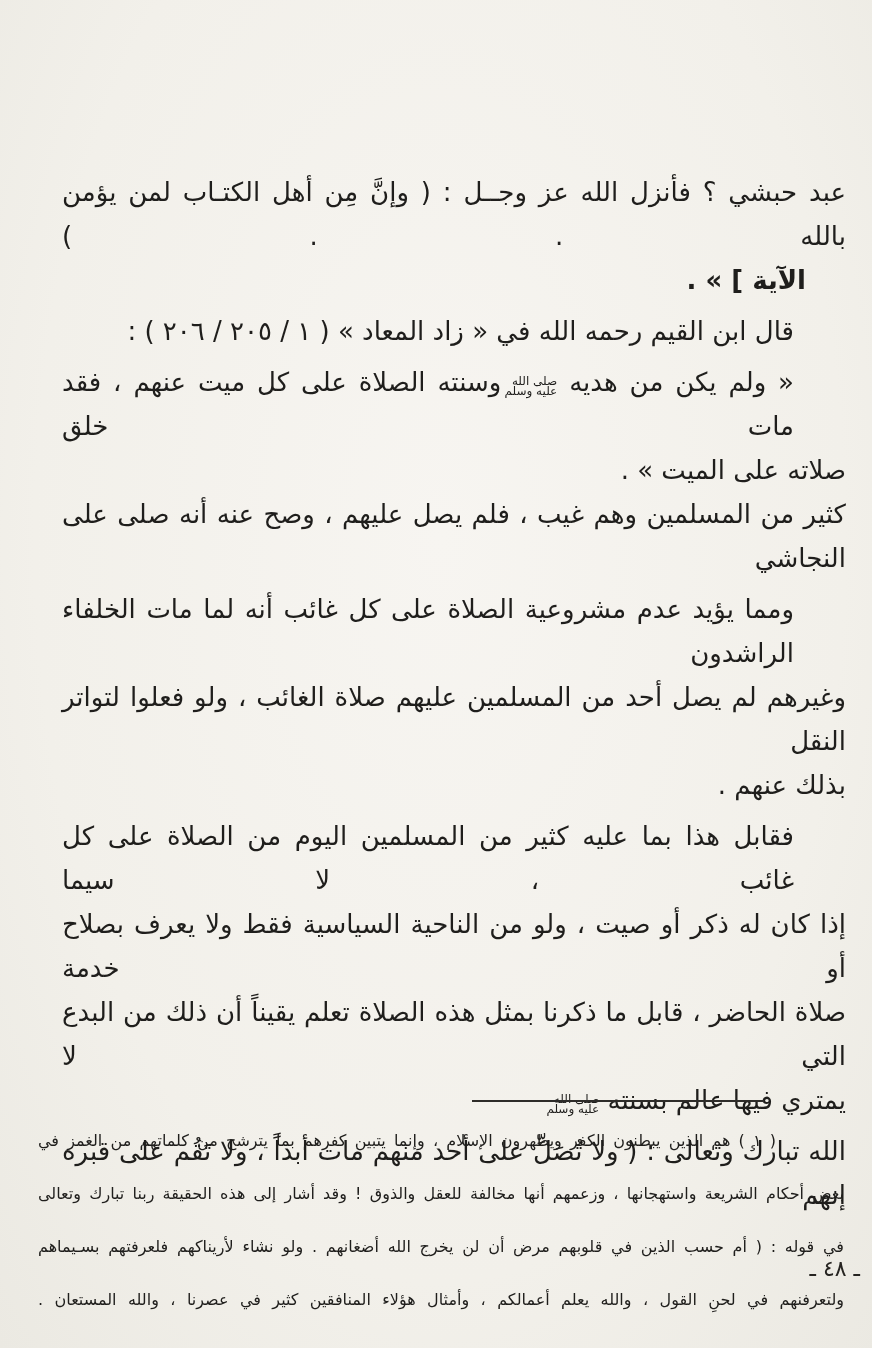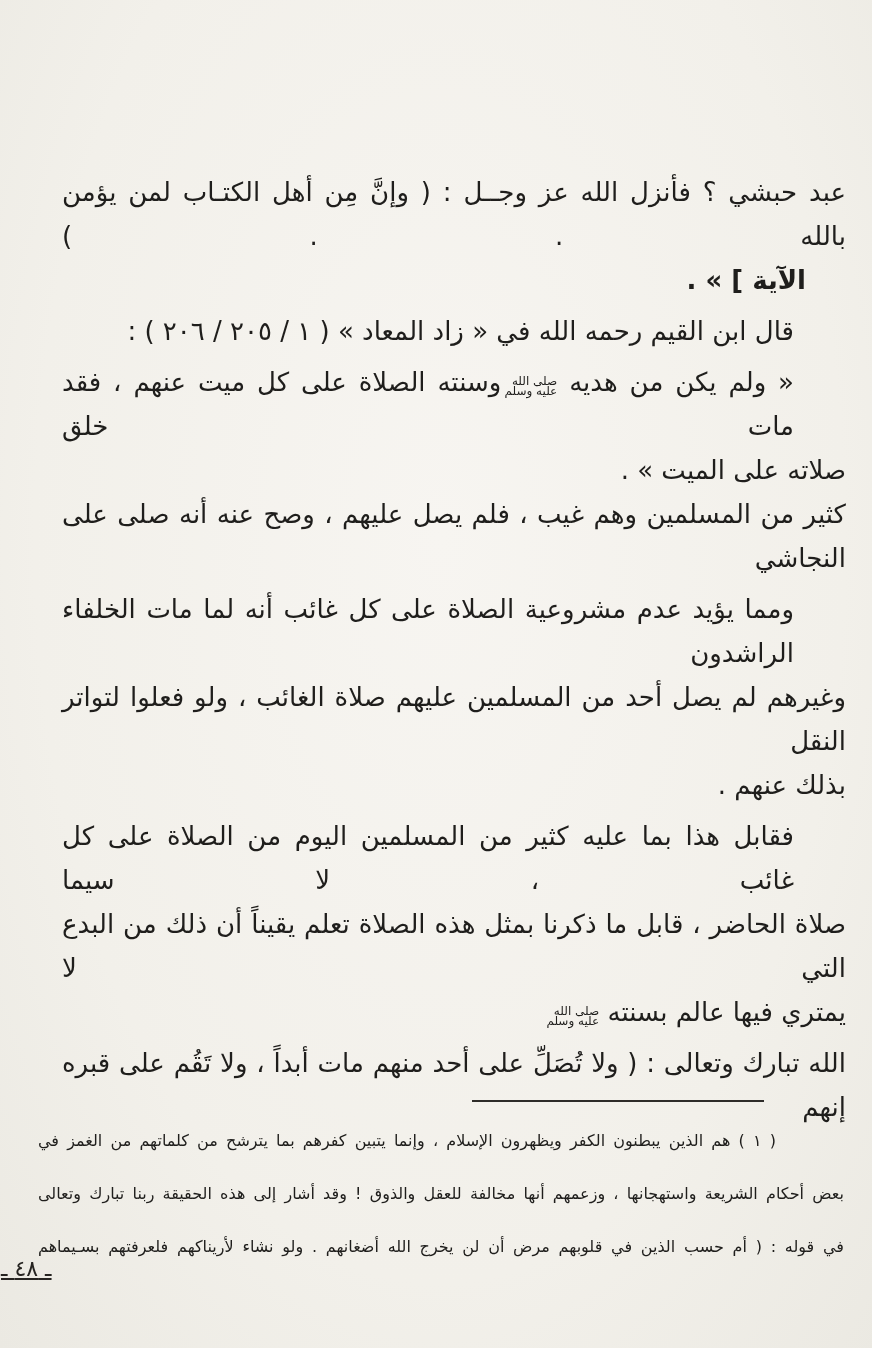--- a/index.html
+++ b/index.html
@@ -58,26 +58,25 @@
   }
   .fn-line{
     direction:rtl;
     text-align:justify;
     text-align-last:justify;
     margin-top:24px;
   }
   .fn-indent{ padding-right:68px; }
   .page-number{
     position:absolute;
-    top:1256px;left:1px;right:20px;
-    text-align:left;
+    top:1256px;left:12px;right:20px;
+    text-align:right;
     direction:rtl;
     font-size:22px;
     color:#262421;
-    text-decoration:underline;
   }
 </style>
 </head>
 <body>
 
 <div class="sheet">
 
   <div class="body-text">
 
     <div class="para">
@@ -100,36 +99,38 @@
     </div>
 
     <div class="para">
       <div class="ln j ind">ومما يؤيد عدم مشروعية الصلاة على كل غائب أنه لما مات الخلفاء الراشدون</div>
       <div class="ln j">وغيرهم لم يصل أحد من المسلمين عليهم صلاة الغائب ، ولو فعلوا لتواتر النقل</div>
       <div class="ln">بذلك عنهم .</div>
     </div>
 
     <div class="para">
       <div class="ln j ind">فقابل هذا بما عليه كثير من المسلمين اليوم من الصلاة على كل غائب ، لا سيما</div>
+      <div class="ln j">إذا كان له ذكر أو صيت ، ولو من الناحية السياسية فقط ولا يعرف بصلاح أو خدمة</div>
       <div class="ln j">صلاة الحاضر ، قابل ما ذكرنا بمثل هذه الصلاة تعلم يقيناً أن ذلك من البدع التي لا</div>
       <div class="ln">
         <span>يمتري فيها عالم بسنته</span>
         <span class="saw"><span>صلى الله</span><span>عليه وسلم</span></span>
       </div>
     </div>
 
     <div class="para">
       <div class="ln j">الله تبارك وتعالى : ( ولا تُصَلِّ على أحد منهم مات أبداً ، ولا تَقُم على قبره إنهم</div>
 
     </div>
 
   </div>
 
   <div class="footnote">
     <div class="fn-rule"></div>
     <div class="fn-line fn-indent">( ١ ) هم الذين يبطنون الكفر ويظهرون الإسلام ، وإنما يتبين كفرهم بما يترشح من كلماتهم من الغمز في</div>
     <div class="fn-line">بعض أحكام الشريعة واستهجانها ، وزعمهم أنها مخالفة للعقل والذوق ! وقد أشار إلى هذه الحقيقة ربنا تبارك وتعالى</div>
     <div class="fn-line">في قوله : ( أم حسب الذين في قلوبهم مرض أن لن يخرج الله أضغانهم . ولو نشاء لأريناكهم فلعرفتهم بسـيماهم</div>
+    <div class="fn-line">ولتعرفنهم في لحنِ القول ، والله يعلم أعمالكم ، وأمثال هؤلاء المنافقين كثير في عصرنا ، والله المستعان .</div>
   </div>
 
   <div class="page-number">ـ ٤٨ ـ</div>
 
 </div>
 
 </body></html>

